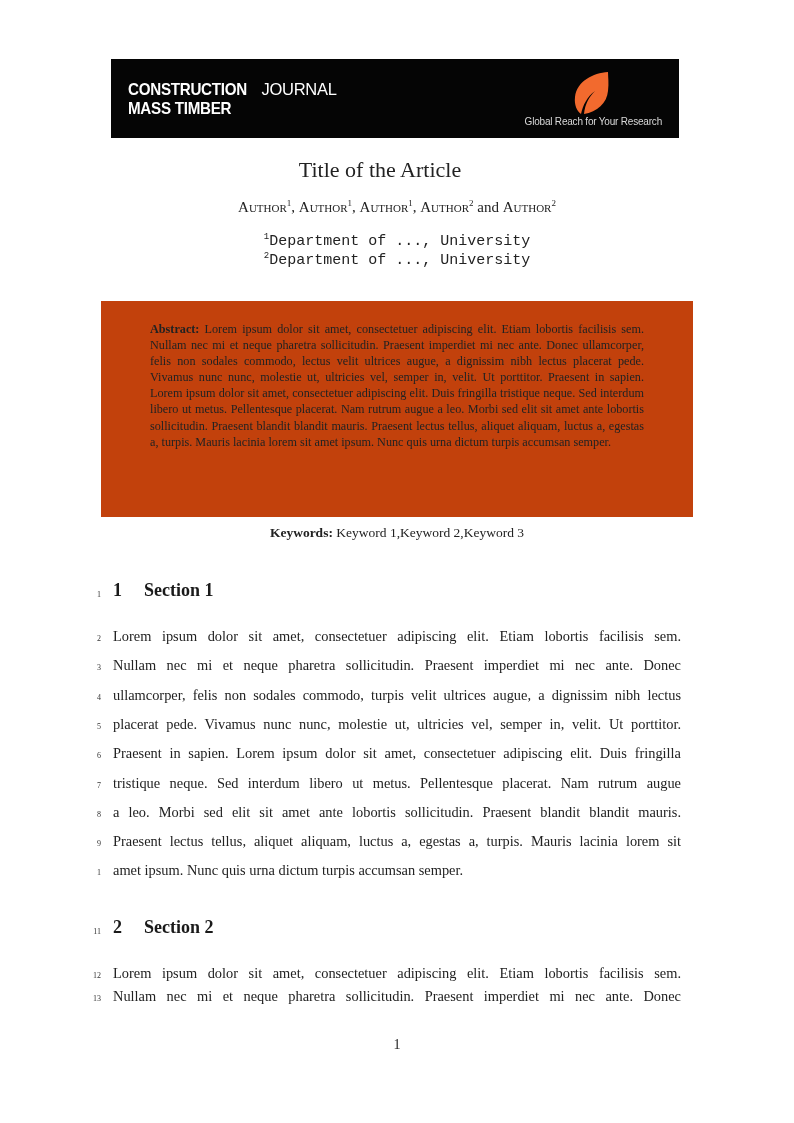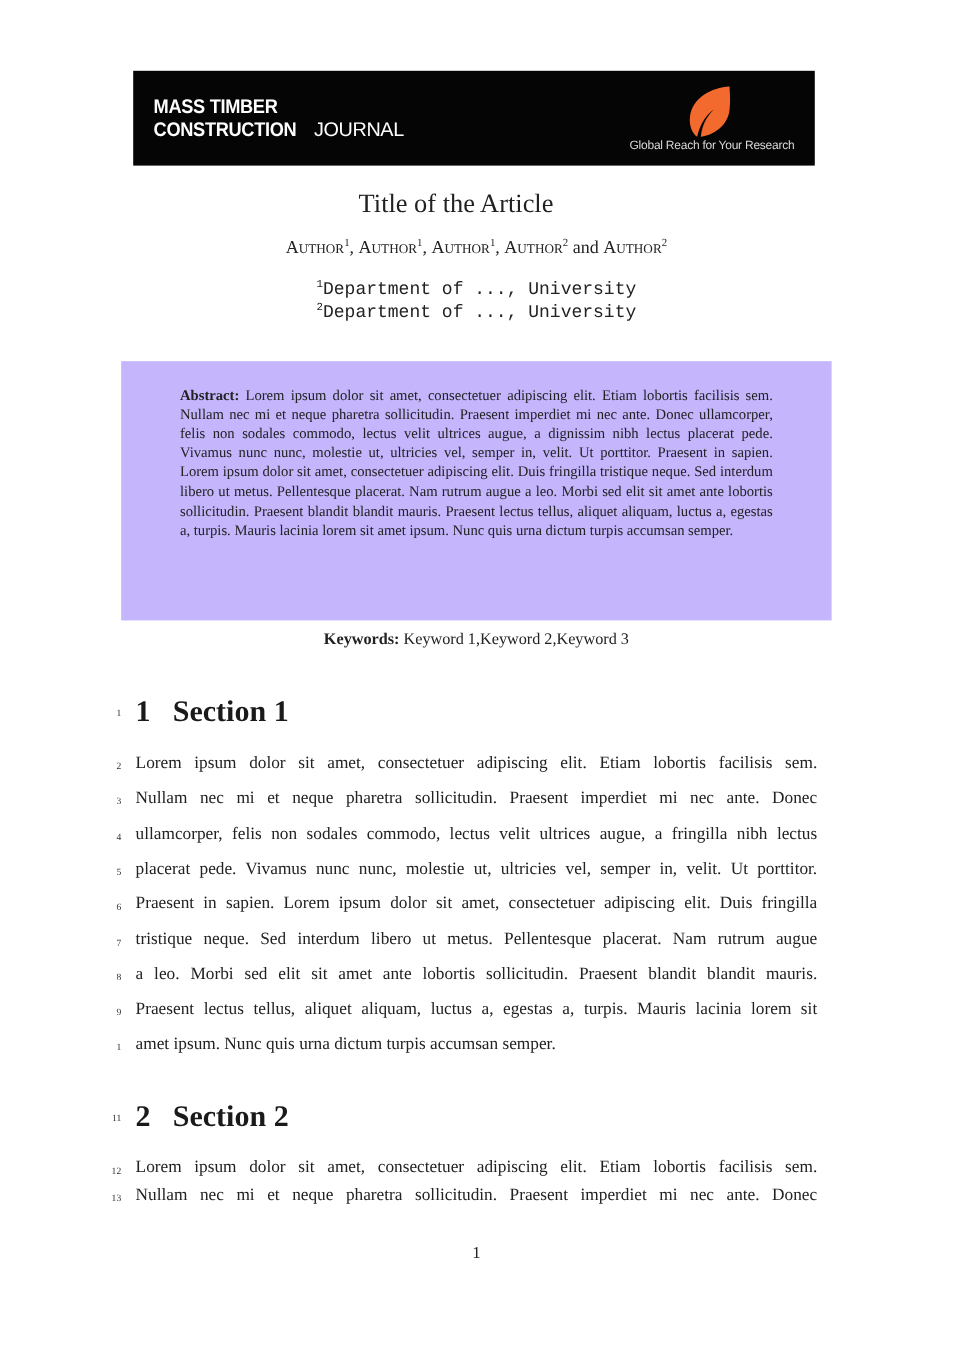--- a/index.html
+++ b/index.html
@@ -35,21 +35,21 @@
   .authors .sc { font-variant: small-caps; }
   .authors sup { font-size: 9px; vertical-align: 6px; line-height: 0; }
   .affil {
     position: absolute; left: 0; width: 794px; text-align: center;
     font-family: Liberation Mono, monospace; font-size: 15px; color: #222;
   }
   .affil sup { font-size: 9px; vertical-align: 6px; line-height: 0; }
 
   .abstract-box {
     position: absolute; left: 101px; top: 301px; width: 592px; height: 216px;
-    background: #c4b5fd;
+    background: #c2410c;
   }
   .abstract-text {
     position: absolute; left: 49px; top: 20px; width: 494px;
     font-family: "Liberation Serif", serif; font-size: 12.2px; line-height: 16.1px;
     text-align: justify; color: #222;
   }
   .abstract-text .lbl { font-weight: bold; }
 
   .keywords {
     position: absolute; left: 0; width: 794px; top: 525px; text-align: center;
@@ -59,45 +59,45 @@
 
   .line {
     position: absolute; left: 0; width: 794px; height: 20px;
   }
   .lineno {
     position: absolute; left: 80px; width: 21px; text-align: right;
     font-family: "Liberation Serif", serif; font-size: 8px; color: #333; top: 6px;
   }
   .heading {
     position: absolute; left: 113px; font-family: "Liberation Serif", serif;
-    font-weight: bold; font-size: 25px; color: #1a1a1a; top: -4px;
+    font-weight: bold; font-size: 18px; color: #1a1a1a; top: -4px;
   }
   .heading .num { display: inline-block; width: 31px; }
   .body-text {
     position: absolute; left: 113px; width: 568px;
     font-family: "Liberation Serif", serif; font-size: 14.4px; color: #222;
     text-align: justify; text-align-last: justify; white-space: nowrap; top: 0;
   }
   .body-text.last { text-align-last: left; }
 
   .page-number {
     position: absolute; left: 0; width: 794px; top: 1037px; text-align: center;
     font-family: "Liberation Serif", serif; font-size: 14px; color: #222;
   }
 </style>
 </head>
 <body>
 
 <div class="banner">
   <div class="banner-title">
-    <div><span class="b">MASS TIMBER</span></div>
     <div>
       <span class="b">CONSTRUCTION</span>
       <span class="n">JOURNAL</span>
     </div>
+    <div><span class="b">MASS TIMBER</span></div>
   </div>
   <svg class="leaf-icon" viewBox="0 0 40 44">
     <path d="M37 1 C 22 2, 6 10, 4 26 C 3 34, 6 40, 10 43 C 12 34, 16 26, 24 20 C 18 26, 14 33, 13 43 C 26 41, 36 32, 37 20 C 38 12, 37 6, 37 1 Z" fill="#f26a2e"></path>
   </svg>
   <div class="banner-tagline">Global Reach for Your Research</div>
 </div>
 
 <div class="title">Title of the Article</div>
 
 <div class="authors">
@@ -131,21 +131,21 @@
 <div class="line" style="top:628px;">
   <span class="lineno">2</span>
   <span class="body-text">Lorem ipsum dolor sit amet, consectetuer adipiscing elit.  Etiam lobortis facilisis sem.</span>
 </div>
 <div class="line" style="top:657px;">
   <span class="lineno">3</span>
   <span class="body-text">Nullam nec mi et neque pharetra sollicitudin.  Praesent imperdiet mi nec ante.  Donec</span>
 </div>
 <div class="line" style="top:687px;">
   <span class="lineno">4</span>
-  <span class="body-text">ullamcorper, felis non sodales commodo, lectus velit ultrices augue, a fringilla nibh lectus</span>
+  <span class="body-text">ullamcorper, felis non sodales commodo, turpis velit ultrices augue, a dignissim nibh lectus</span>
 </div>
 <div class="line" style="top:716px;">
   <span class="lineno">5</span>
   <span class="body-text">placerat pede. Vivamus nunc nunc, molestie ut, ultricies vel, semper in, velit. Ut porttitor.</span>
 </div>
 <div class="line" style="top:745px;">
   <span class="lineno">6</span>
   <span class="body-text">Praesent in sapien. Lorem ipsum dolor sit amet, consectetuer adipiscing elit. Duis fringilla</span>
 </div>
 <div class="line" style="top:775px;">

